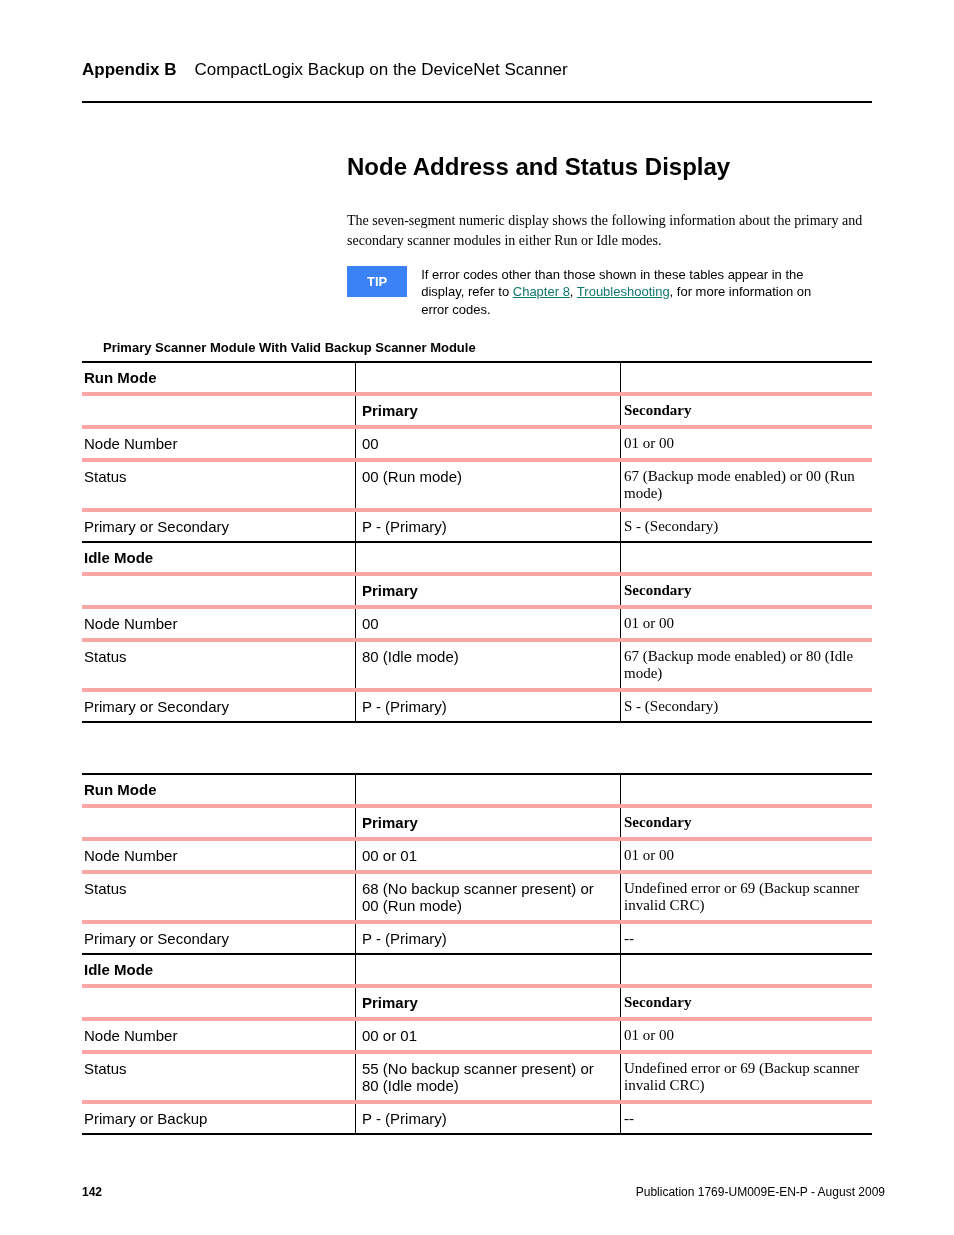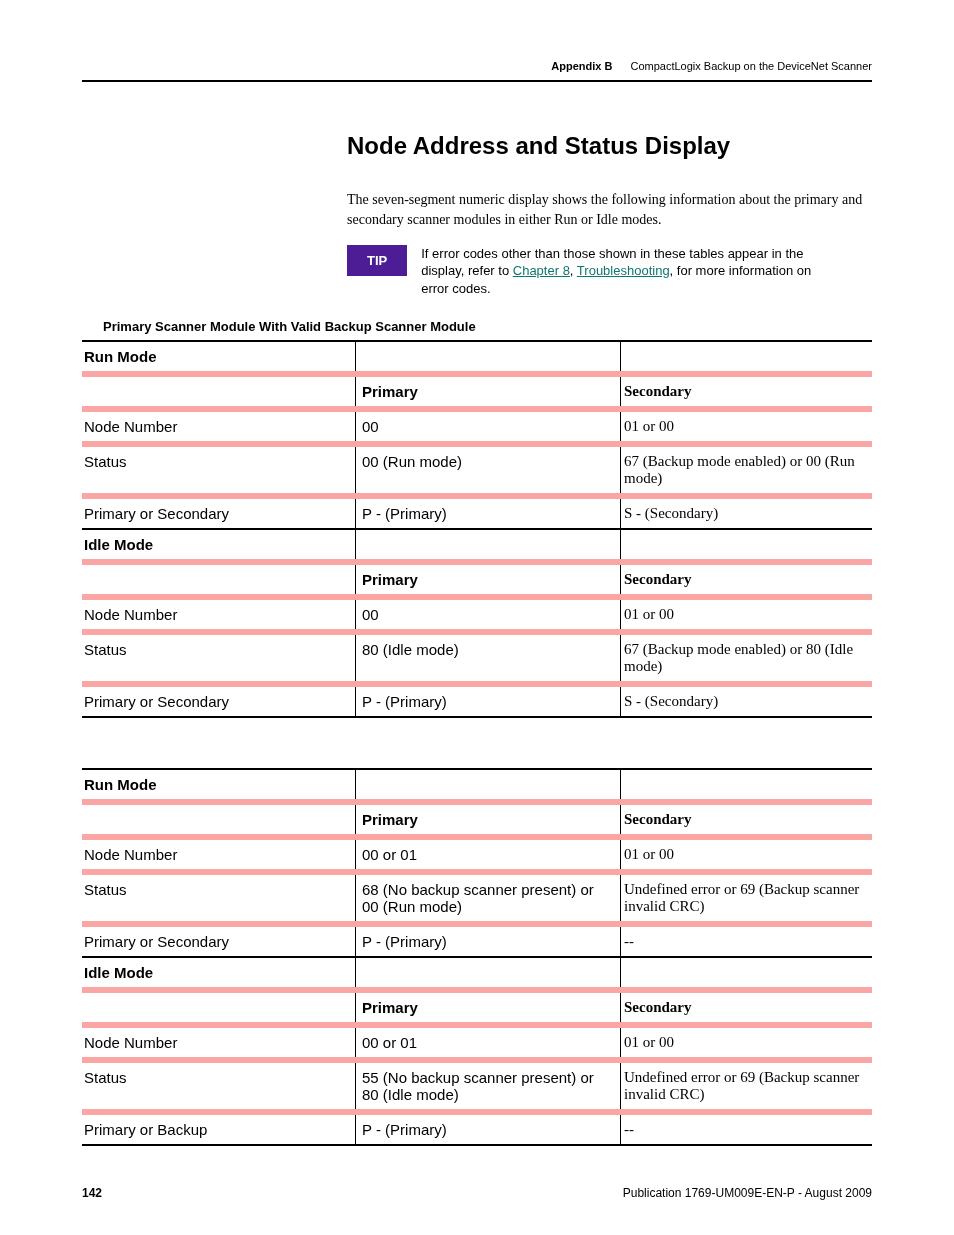--- a/index.html
+++ b/index.html
@@ -12,25 +12,24 @@
   }
   .page {
     padding: 60px 82px 40px 82px;
     box-sizing: border-box;
     position: relative;
     min-height: 1235px;
   }
   .header {
     display: flex;
     align-items: baseline;
-    font-size: 11px;
+    font-size: 17px;
     border-bottom: 2px solid #000;
-    padding-bottom: 8px;
+    padding-bottom: 21px;
     margin-bottom: 50px;
-    justify-content: flex-end;
   }
   .header .appendix {
     font-weight: bold;
     margin-right: 18px;
   }
   .header .title-small {
     color: #000;
   }
   h1.section-title {
     font-family: Arial, Helvetica, sans-serif;
@@ -46,21 +45,21 @@
     margin: 0 0 12px 0;
     padding-left: 265px;
     max-width: 520px;
   }
   .tip-block {
     display: flex;
     align-items: flex-start;
     margin: 14px 0 22px 265px;
   }
   .tip-badge {
-    background: #4c1d95;
+    background: #3b82f6;
     color: #fff;
     font-weight: bold;
     font-size: 13px;
     padding: 8px 20px;
     margin-right: 14px;
     flex-shrink: 0;
   }
   .tip-text {
     font-size: 13px;
     line-height: 1.35;
@@ -79,35 +78,35 @@
   table.data-table {
     width: 100%;
     border-collapse: collapse;
     font-size: 15px;
     margin-bottom: 50px;
   }
   table.data-table td, table.data-table th {
     text-align: left;
     padding: 6px 6px 6px 2px;
     vertical-align: top;
-    border-top: 6px solid #fca5a5;
+    border-top: 4px solid #fca5a5;
   }
   table.data-table td.c1 { width: 265px; }
   table.data-table td.c2 { width: 252px; border-left: 1px solid #000; padding-left: 6px; }
   table.data-table td.c3 { border-left: 1px solid #000; padding-left: 3px; font-family: Liberation Serif, serif; }
   table.data-table tr.mode-row td { font-weight: bold; border-top: 2px solid #000; }
   table.data-table tr.mode-row td.c2,
   table.data-table tr.mode-row td.c3 { border-left: 1px solid #000; }
   table.data-table tr.header-row td { font-weight: bold; }
   table.data-table tr.last td { border-bottom: 2px solid #000; }
   .footer {
     position: absolute;
     bottom: 36px;
     left: 82px;
-    right: 82px;
+    right: 69px;
     display: flex;
     justify-content: space-between;
     font-size: 12px;
   }
   .footer .page-num { font-weight: bold; }
 </style>
 </head>
 <body>
 
 <div class="page">

